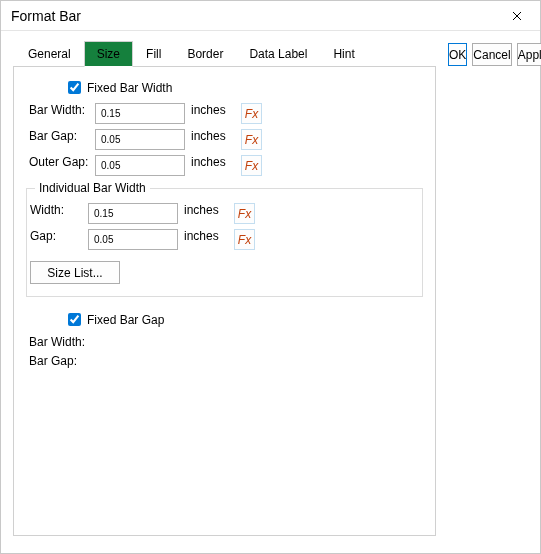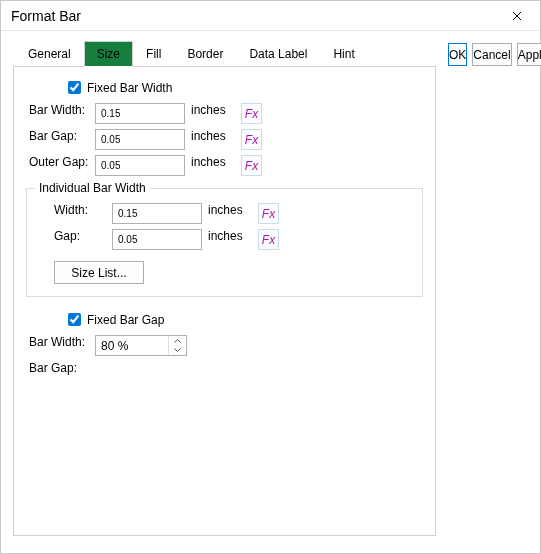--- a/index.html
+++ b/index.html
@@ -112,31 +112,31 @@
   font-size: 10px;
 }
 .fx {
   width: 21px;
   height: 21px;
   border: 1px solid #c4def0;
   background: #fdfdfd;
   display: inline-flex;
   align-items: center;
   justify-content: center;
-  color: #a21caf;
+  color: #c2410c;
   font-style: italic;
   font-size: 12px;
   cursor: pointer;
   font-family: inherit;
 }
 .groupbox {
   border: 1px solid #dcdcdc;
   margin-top: 12px;
   margin-bottom: 16px;
-  padding: 14px 10px 12px 24px;
+  padding: 14px 10px 12px 0;
   position: relative;
 }
 .groupbox .legend {
   position: absolute;
   top: -8px;
   left: 8px;
   background: #fff;
   padding: 0 4px;
 }
 .sizelist-btn {
@@ -253,35 +253,20 @@
           <button class="sizelist-btn">Size List...</button>
         </div>
 
         <div class="checkbox-row">
           <input type="checkbox" checked="" style="">
           <span>Fixed Bar Gap</span>
         </div>
 
         <div class="form-row">
           <span class="label">Bar Width:</span>
-          <div class="spinner">
-            <input value="80 %" style="">
-            <div class="arrows">
-              <div class="arrow">
-                  <svg viewBox="0 0 7 4">
-                    <path d="M0.5 3.5 L3.5 0.5 L6.5 3.5" stroke="#555" stroke-width="1" fill="none"></path>
-                  </svg>
-                </div>
-              <div class="arrow">
-                  <svg viewBox="0 0 7 4">
-                    <path d="M0.5 0.5 L3.5 3.5 L6.5 0.5" stroke="#555" stroke-width="1" fill="none"></path>
-                  </svg>
-                </div>
-            </div>
-          </div>
         </div>
 
         <div class="form-row">
           <span class="label">Bar Gap:</span>
         </div>
 
       </div>
     </div>
 
     <div class="right">

